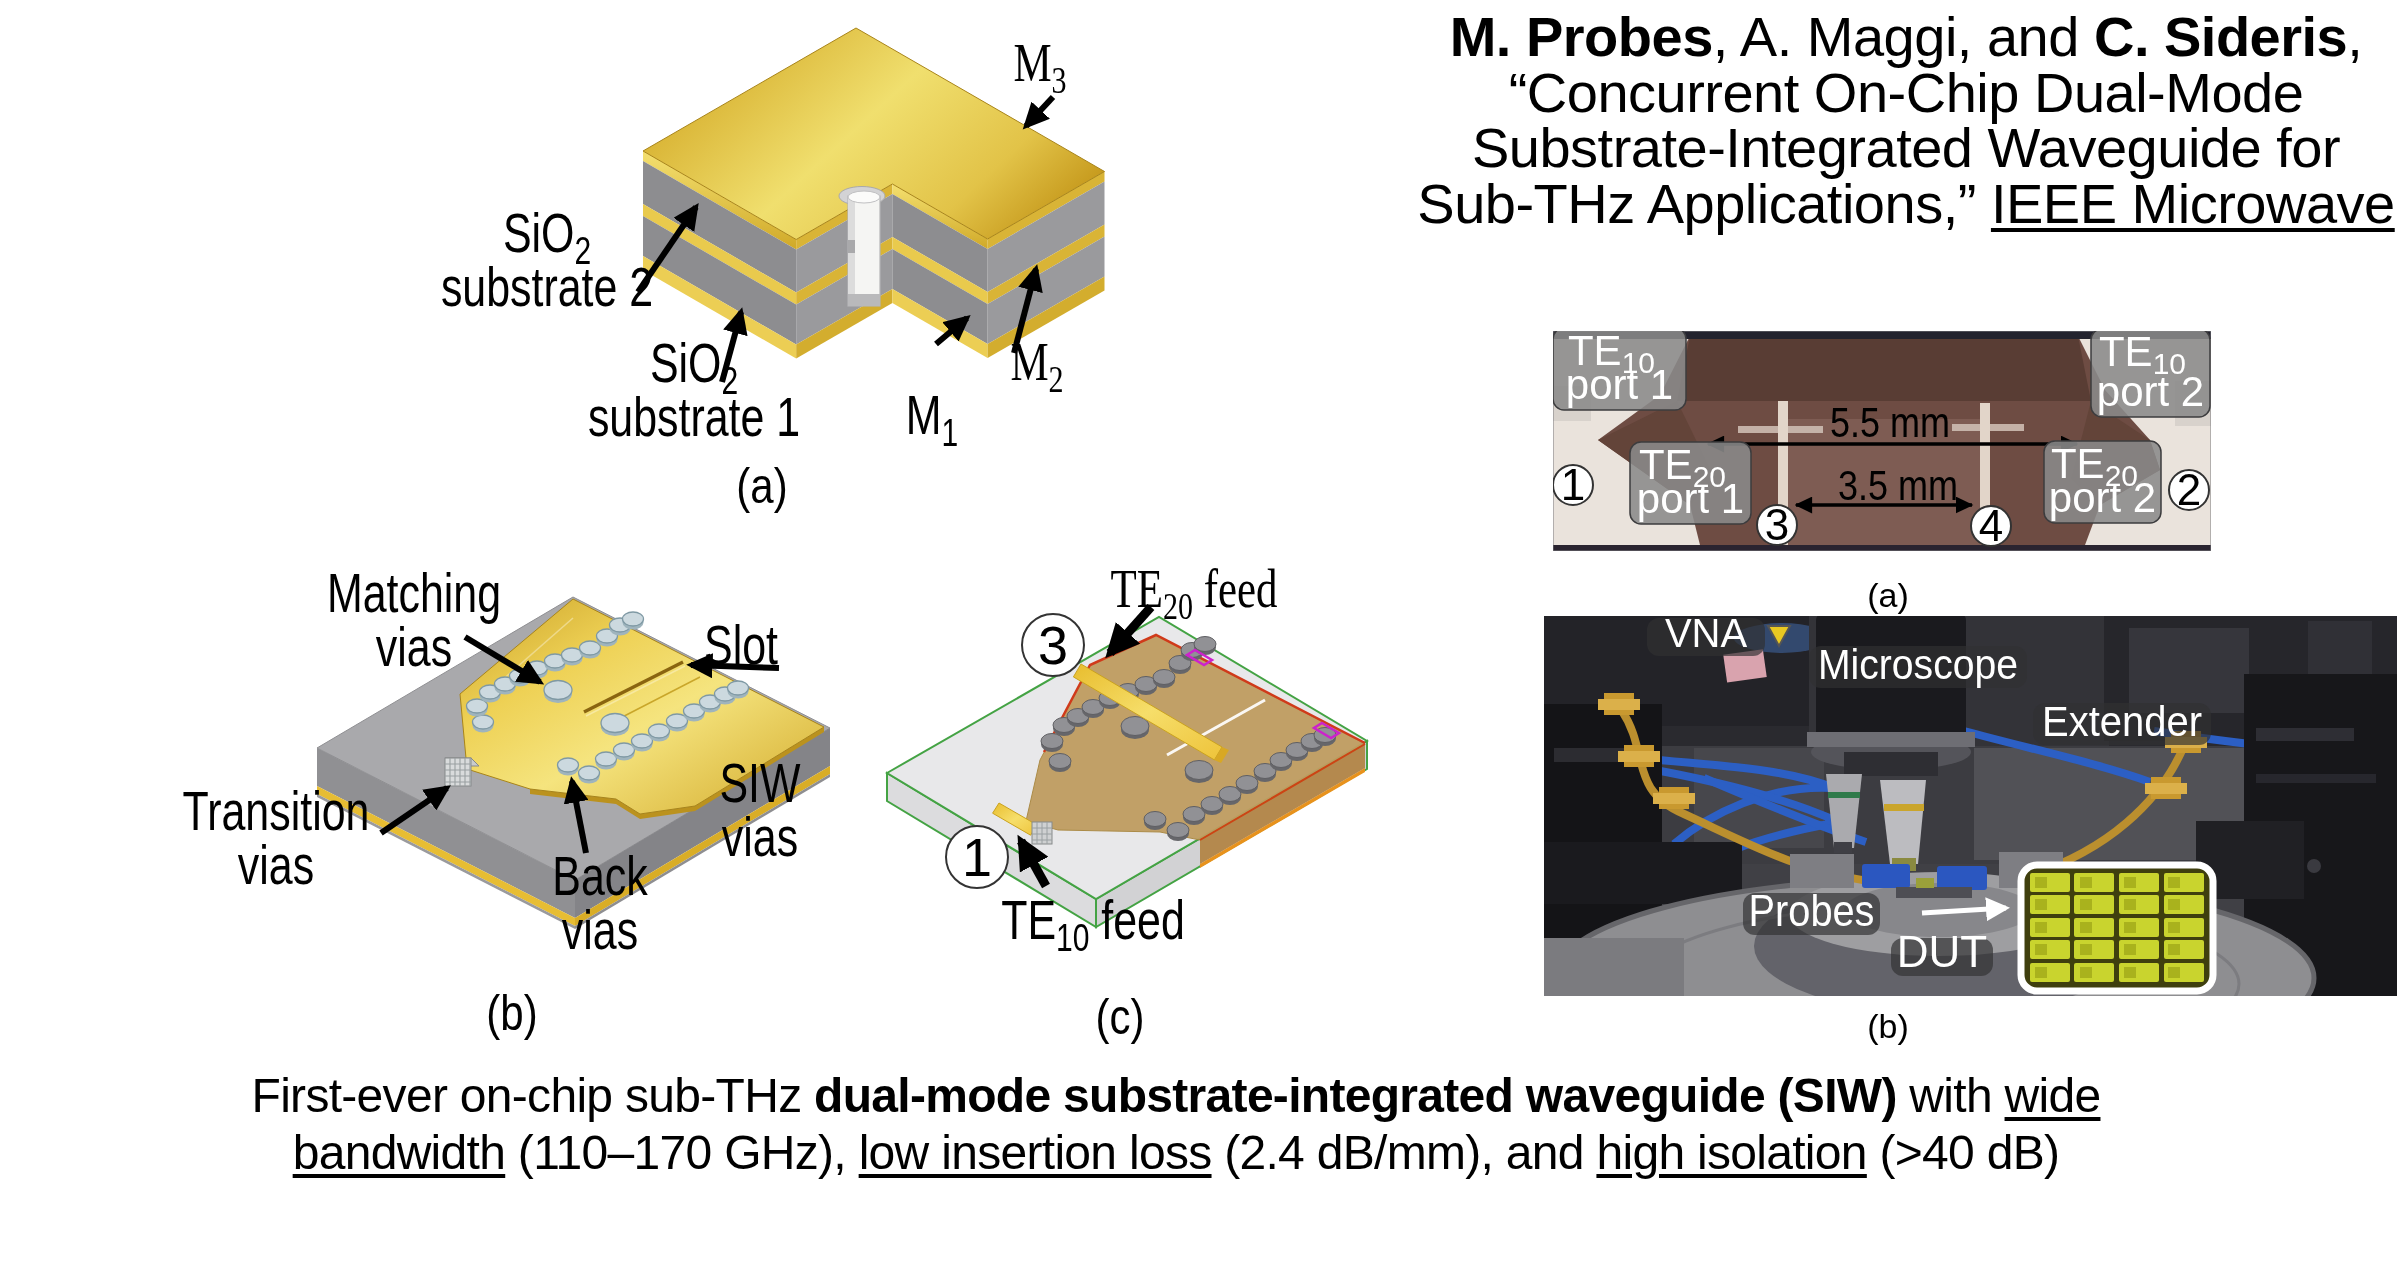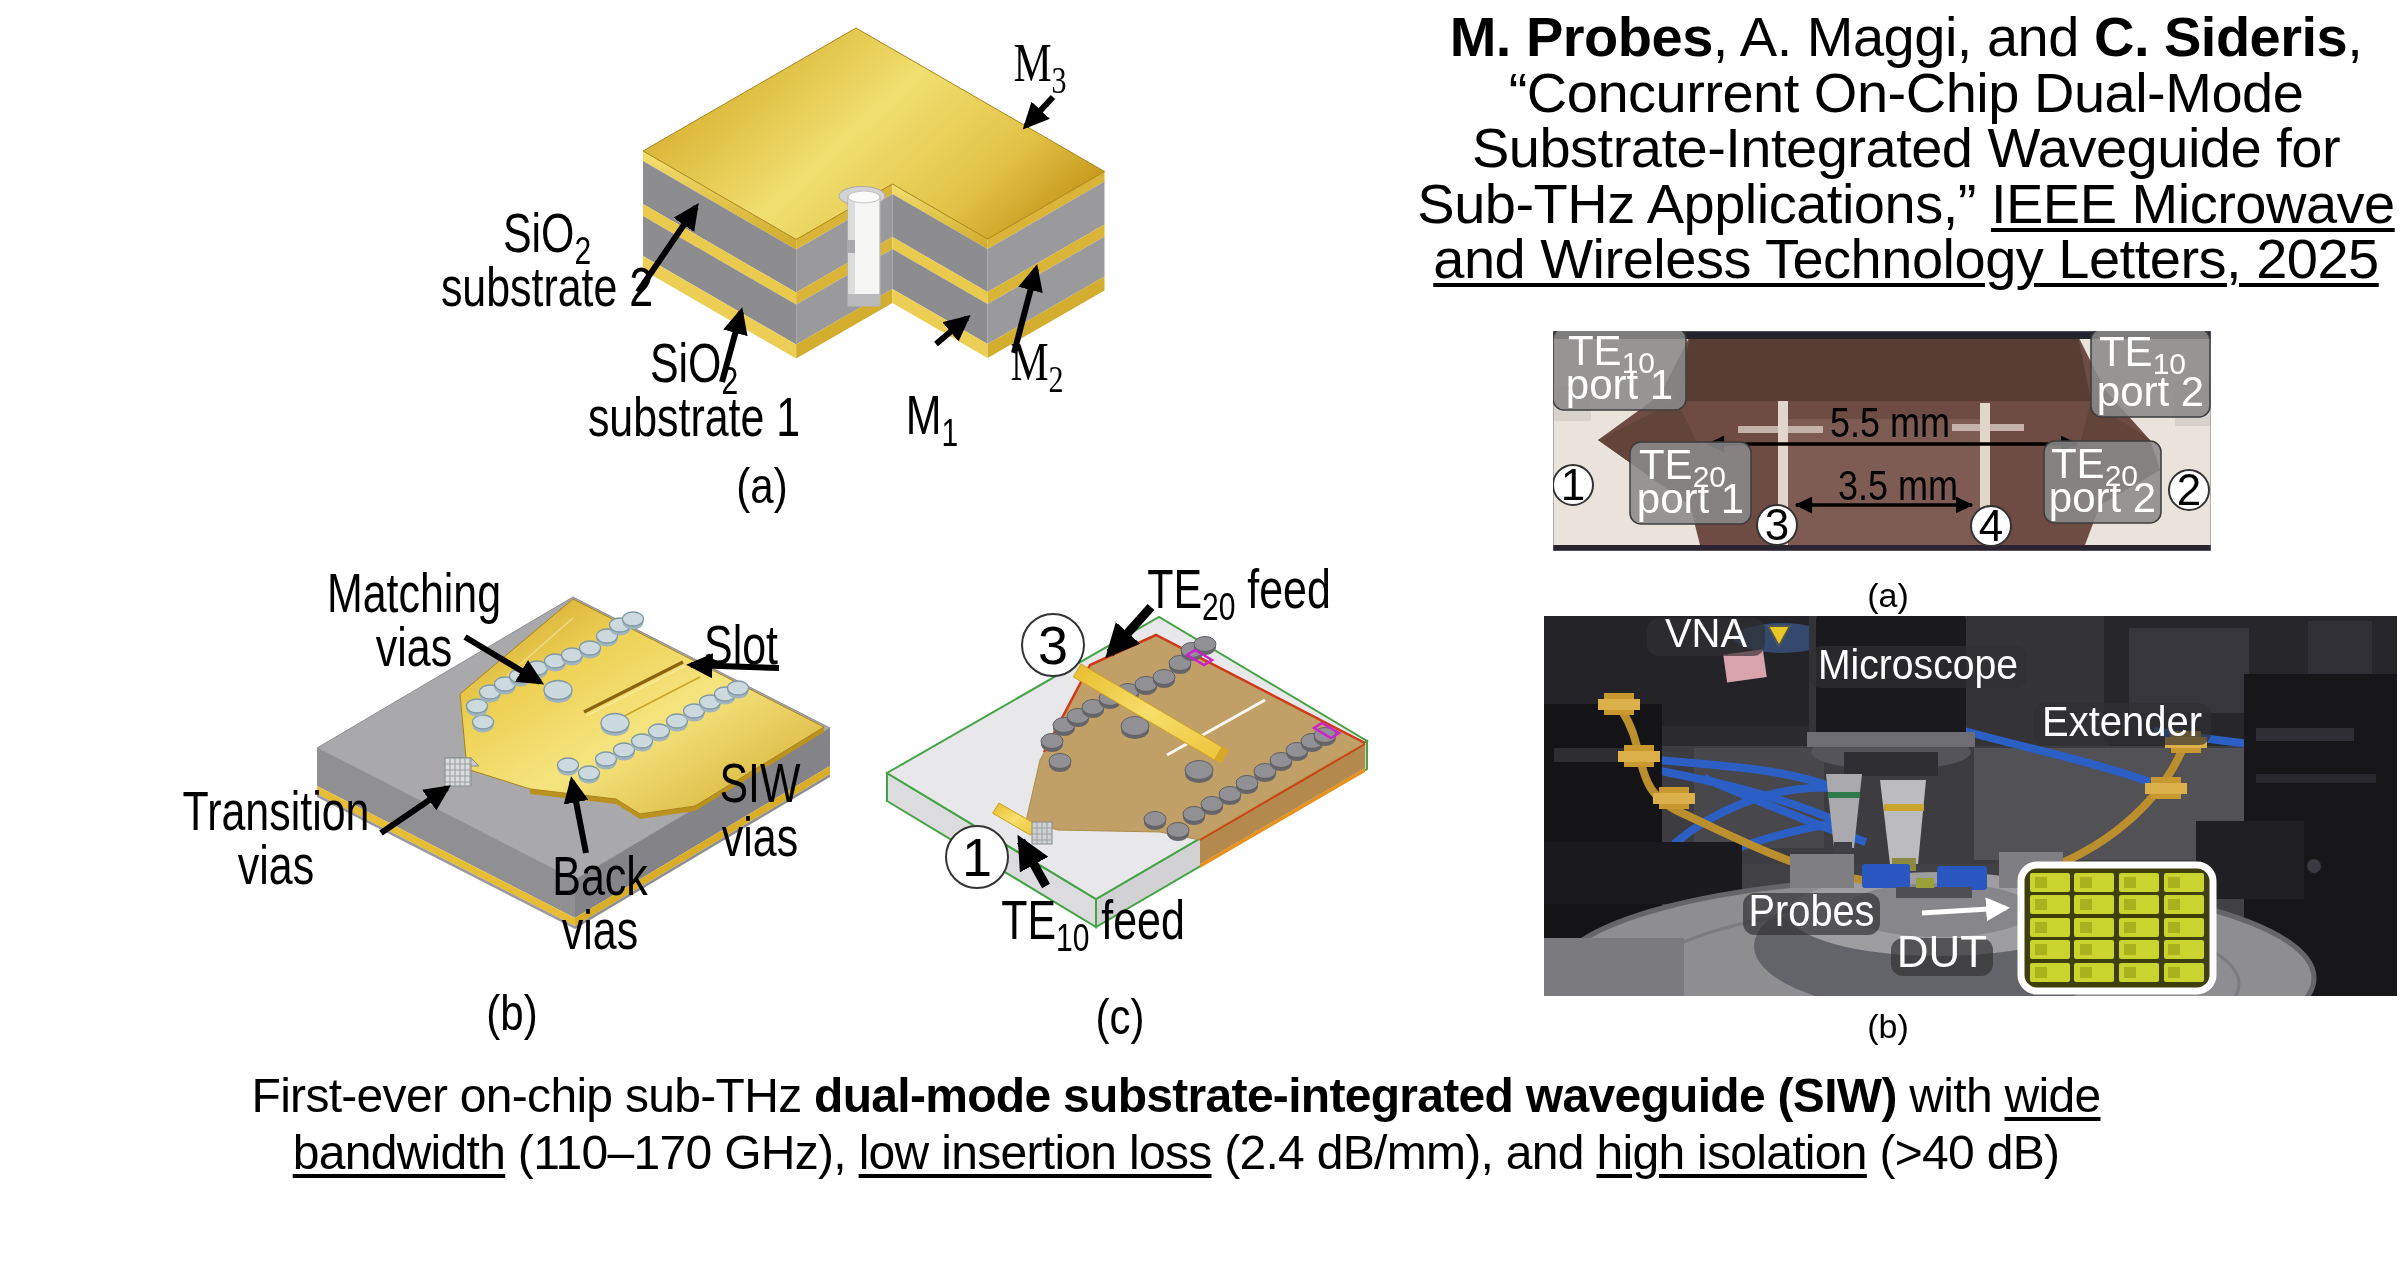--- a/index.html
+++ b/index.html
@@ -17,21 +17,20 @@
   .capr{position:absolute;font-size:34px;transform:translateX(-50%);}
 </style>
 </head>
 <body>
 
 <div class="abs ctr" style="left:1412px;top:9px;width:988px;font-size:56px;line-height:55.6px;letter-spacing:-0.5px;">
   <b>M. Probes</b>, A. Maggi, and <b>C. Sideris</b>,<br>
   “Concurrent On-Chip Dual-Mode<br>
   Substrate-Integrated Waveguide for<br>
   Sub-THz Applications,” <u>IEEE Microwave</u><br>
-  <u>and Wireless Technology Letters, 2025</u>
 </div>
 
 <div class="abs ctr" style="left:0px;top:1068px;width:2352px;font-size:48px;line-height:56.5px;letter-spacing:-0.7px;">
   First-ever on-chip sub-THz <b>dual-mode substrate-integrated waveguide (SIW)</b> with <u>wide</u><br>
   <u>bandwidth</u> (110–170 GHz), <u>low insertion loss</u> (2.4 dB/mm), and <u>high isolation</u> (&gt;40 dB)
 </div>
 
 <svg class="abs" style="left:430px;top:15px;" width="730" height="420" viewBox="430 15 730 420">
   <defs>
     <linearGradient id="goldTop" x1="0.1" y1="0.3" x2="1" y2="0.75">
@@ -269,21 +268,21 @@
     <circle cx="1053" cy="645" r="31" fill="#fff" stroke="#333" stroke-width="2"></circle>
     <text x="1053" y="664" font-size="54" text-anchor="middle">3</text>
     <circle cx="977" cy="857" r="31" fill="#fff" stroke="#333" stroke-width="2"></circle>
     <text x="977" y="876" font-size="54" text-anchor="middle">1</text>
     <g stroke="#000" stroke-width="9" marker-end="url(#ahC)">
         <line x1="1151" y1="607" x2="1110" y2="653"></line>
         <line x1="1046" y1="886" x2="1021" y2="841"></line>
       </g>
     </g>
 </svg>
-<div class="lbl" style="left:1239px;top:562px;"><span>TE<sub>20</sub> feed</span></div>
+<div class="lbl" style="left:1194px;top:562px;font-family:Liberation Serif, serif;"><span>TE<sub>20</sub> feed</span></div>
 <div class="lbl" style="left:1093px;top:893px;"><span>TE<sub>10</sub> feed</span></div>
 <div class="cap" style="left:1120px;top:988px;"><span>(c)</span></div>
 
 <svg class="abs" style="left:1553px;top:331px;" width="658" height="220" viewBox="0 0 658 220">
   <defs>
     <marker id="da1" markerWidth="5.5" markerHeight="5" refX="4.6" refY="2.4" orient="auto">
         <path d="M0,0 L5,2.4 L0,4.8 Z" fill="#000"></path>
       </marker>
     <marker id="da1s" markerWidth="5.5" markerHeight="5" refX="0.4" refY="2.4" orient="auto">
         <path d="M5,0 L0,2.4 L5,4.8 Z" fill="#000"></path>

